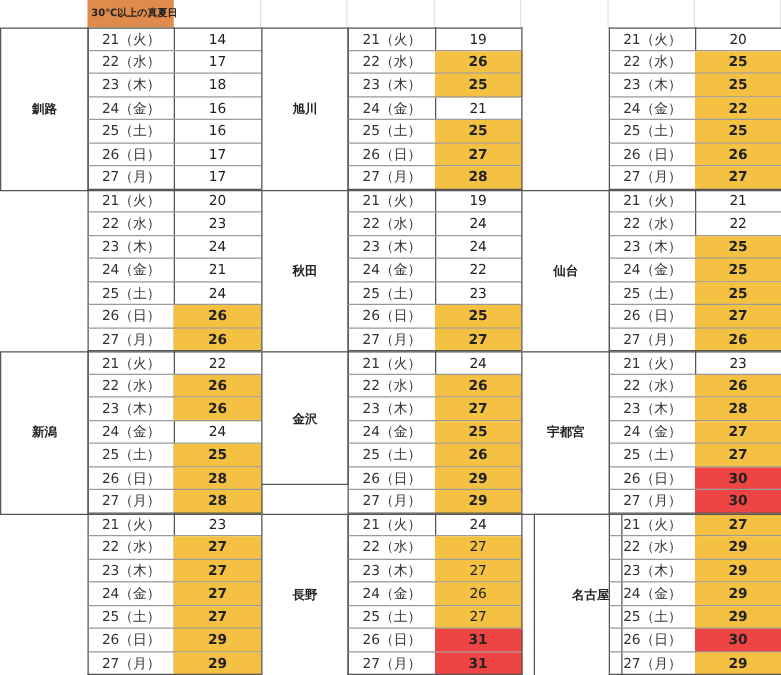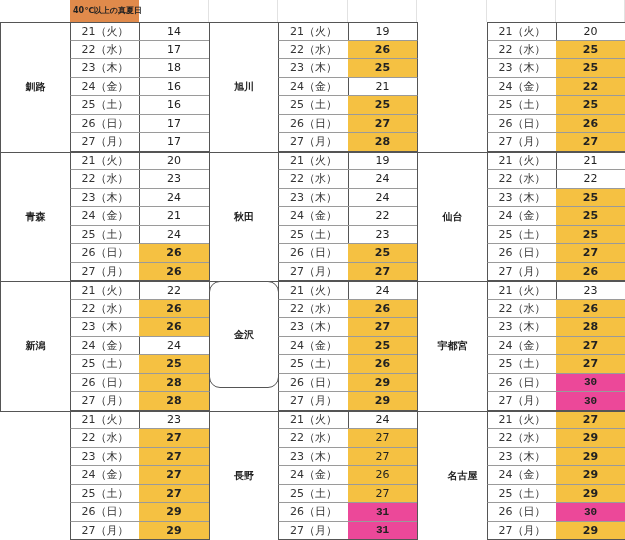--- a/index.html
+++ b/index.html
@@ -15,27 +15,27 @@
           display:flex; align-items:center; justify-content:center;
           font-size:10px; font-weight:bold; color:#222; background:#fff; }
   .row { position:absolute; height:18.5px; box-sizing:border-box; }
   .cell { position:absolute; top:0; height:100%; box-sizing:border-box;
           border-bottom:1px solid #9a9a9a; border-right:1px solid #555;
           display:flex; align-items:center; justify-content:center; font-size:11px; }
   .date { color:#333; }
   .temp { color:#222; }
   .temp.bold { font-weight:bold; }
   .hot { background:#f5c142; }
-  .vhot { background:#ec4899;font-family:Liberation Mono, monospace; }
+  .vhot { background:#ef4444; }
 </style>
 </head>
 <body>
 
 <div class="legend-row">
-  <div class="legend-cell filled" style="left:70px;width:69px;background:#e08a4b;">40℃以上の真夏日</div>
+  <div class="legend-cell filled" style="left:70px;width:69px;background:#e08a4b;">30℃以上の真夏日</div>
   <div class="legend-cell" style="left:139px;width:70px;"></div>
   <div class="legend-cell" style="left:209px;width:69px;"></div>
   <div class="legend-cell" style="left:278px;width:70px;"></div>
   <div class="legend-cell" style="left:348px;width:69px;"></div>
   <div class="legend-cell" style="left:417px;width:70px;"></div>
   <div class="legend-cell" style="left:487px;width:69px;"></div>
   <div class="legend-cell" style="left:556px;width:69px;"></div>
 </div>
 
 <div class="grid" id="grid">
@@ -118,21 +118,20 @@
       <div class="cell temp hot bold" style="left: 69px; width: 70px;">25</div>
     </div>
     <div class="row" style="left: 487px; top: 92.5px; width: 139px; height: 18.5px;">
       <div class="cell date" style="left: 0px; width: 70px; border-left: 1px solid rgb(85, 85, 85);">26（日）</div>
       <div class="cell temp hot bold" style="left: 69px; width: 70px;">26</div>
     </div>
     <div class="row" style="left: 487px; top: 111px; width: 139px; height: 18.5px;">
       <div class="cell date" style="left: 0px; width: 70px; border-bottom: 1px solid rgb(85, 85, 85); border-left: 1px solid rgb(85, 85, 85);">27（月）</div>
       <div class="cell temp hot bold" style="left: 69px; width: 70px; border-bottom: 1px solid rgb(85, 85, 85);">27</div>
     </div>
-    <div class="city" style="left: 0px; top: 129.5px; width: 71px; height: 130.5px;">青森</div>
     <div class="row" style="left: 70px; top: 129.5px; width: 140px; height: 18.5px;">
       <div class="cell date" style="left: 0px; width: 70px; border-top: 1px solid rgb(85, 85, 85); border-left: 1px solid rgb(85, 85, 85);">21（火）</div>
       <div class="cell temp" style="left: 69px; width: 71px; border-top: 1px solid rgb(85, 85, 85);">20</div>
     </div>
     <div class="row" style="left: 70px; top: 148px; width: 140px; height: 18.5px;">
       <div class="cell date" style="left: 0px; width: 70px; border-left: 1px solid rgb(85, 85, 85);">22（水）</div>
       <div class="cell temp" style="left: 69px; width: 71px;">23</div>
     </div>
     <div class="row" style="left: 70px; top: 166.5px; width: 140px; height: 18.5px;">
       <div class="cell date" style="left: 0px; width: 70px; border-left: 1px solid rgb(85, 85, 85);">23（木）</div>
@@ -234,21 +233,21 @@
       <div class="cell temp hot bold" style="left: 69px; width: 71px;">25</div>
     </div>
     <div class="row" style="left: 70px; top: 351.5px; width: 140px; height: 18.5px;">
       <div class="cell date" style="left: 0px; width: 70px; border-left: 1px solid rgb(85, 85, 85);">26（日）</div>
       <div class="cell temp hot bold" style="left: 69px; width: 71px;">28</div>
     </div>
     <div class="row" style="left: 70px; top: 370px; width: 140px; height: 18.5px;">
       <div class="cell date" style="left: 0px; width: 70px; border-bottom: 1px solid rgb(85, 85, 85); border-left: 1px solid rgb(85, 85, 85);">27（月）</div>
       <div class="cell temp hot bold" style="left: 69px; width: 71px; border-bottom: 1px solid rgb(85, 85, 85);">28</div>
     </div>
-    <div class="city" style="left: 209px; top: 259px; width: 70px; height: 107px; border-radius: 11px;">金沢</div>
+    <div class="city" style="left: 209px; top: 259px; width: 70px; height: 107px;">金沢</div>
     <div class="row" style="left: 278px; top: 259px; width: 140px; height: 18.5px;">
       <div class="cell date" style="left: 0px; width: 71px; border-top: 1px solid rgb(85, 85, 85); border-left: 1px solid rgb(85, 85, 85);">21（火）</div>
       <div class="cell temp" style="left: 70px; width: 70px; border-top: 1px solid rgb(85, 85, 85);">24</div>
     </div>
     <div class="row" style="left: 278px; top: 277.5px; width: 140px; height: 18.5px;">
       <div class="cell date" style="left: 0px; width: 71px; border-left: 1px solid rgb(85, 85, 85);">22（水）</div>
       <div class="cell temp hot bold" style="left: 70px; width: 70px;">26</div>
     </div>
     <div class="row" style="left: 278px; top: 296px; width: 140px; height: 18.5px;">
       <div class="cell date" style="left: 0px; width: 71px; border-left: 1px solid rgb(85, 85, 85);">23（木）</div>
@@ -349,21 +348,21 @@
       <div class="cell temp hot" style="left: 70px; width: 70px;">27</div>
     </div>
     <div class="row" style="left: 278px; top: 481px; width: 140px; height: 18.5px;">
       <div class="cell date" style="left: 0px; width: 71px; border-left: 1px solid rgb(85, 85, 85);">26（日）</div>
       <div class="cell temp vhot bold" style="left: 70px; width: 70px;">31</div>
     </div>
     <div class="row" style="left: 278px; top: 499.5px; width: 140px; height: 18.5px;">
       <div class="cell date" style="left: 0px; width: 71px; border-bottom: 1px solid rgb(85, 85, 85); border-left: 1px solid rgb(85, 85, 85);">27（月）</div>
       <div class="cell temp vhot bold" style="left: 70px; width: 70px; border-bottom: 1px solid rgb(85, 85, 85);">31</div>
     </div>
-    <div class="city" style="left: 417px; top: 388.5px; width: 71px; height: 130.5px; padding-left: 20px;">名古屋</div>
+    <div class="city" style="left: 427px; top: 388.5px; width: 71px; height: 130.5px; padding-left: 20px;">名古屋</div>
     <div class="row" style="left: 487px; top: 388.5px; width: 139px; height: 18.5px;">
       <div class="cell date" style="left: 0px; width: 70px; border-top: 1px solid rgb(85, 85, 85); border-left: 1px solid rgb(85, 85, 85);">21（火）</div>
       <div class="cell temp hot bold" style="left: 69px; width: 70px; border-top: 1px solid rgb(85, 85, 85);">27</div>
     </div>
     <div class="row" style="left: 487px; top: 407px; width: 139px; height: 18.5px;">
       <div class="cell date" style="left: 0px; width: 70px; border-left: 1px solid rgb(85, 85, 85);">22（水）</div>
       <div class="cell temp hot bold" style="left: 69px; width: 70px;">29</div>
     </div>
     <div class="row" style="left: 487px; top: 425.5px; width: 139px; height: 18.5px;">
       <div class="cell date" style="left: 0px; width: 70px; border-left: 1px solid rgb(85, 85, 85);">23（木）</div>

